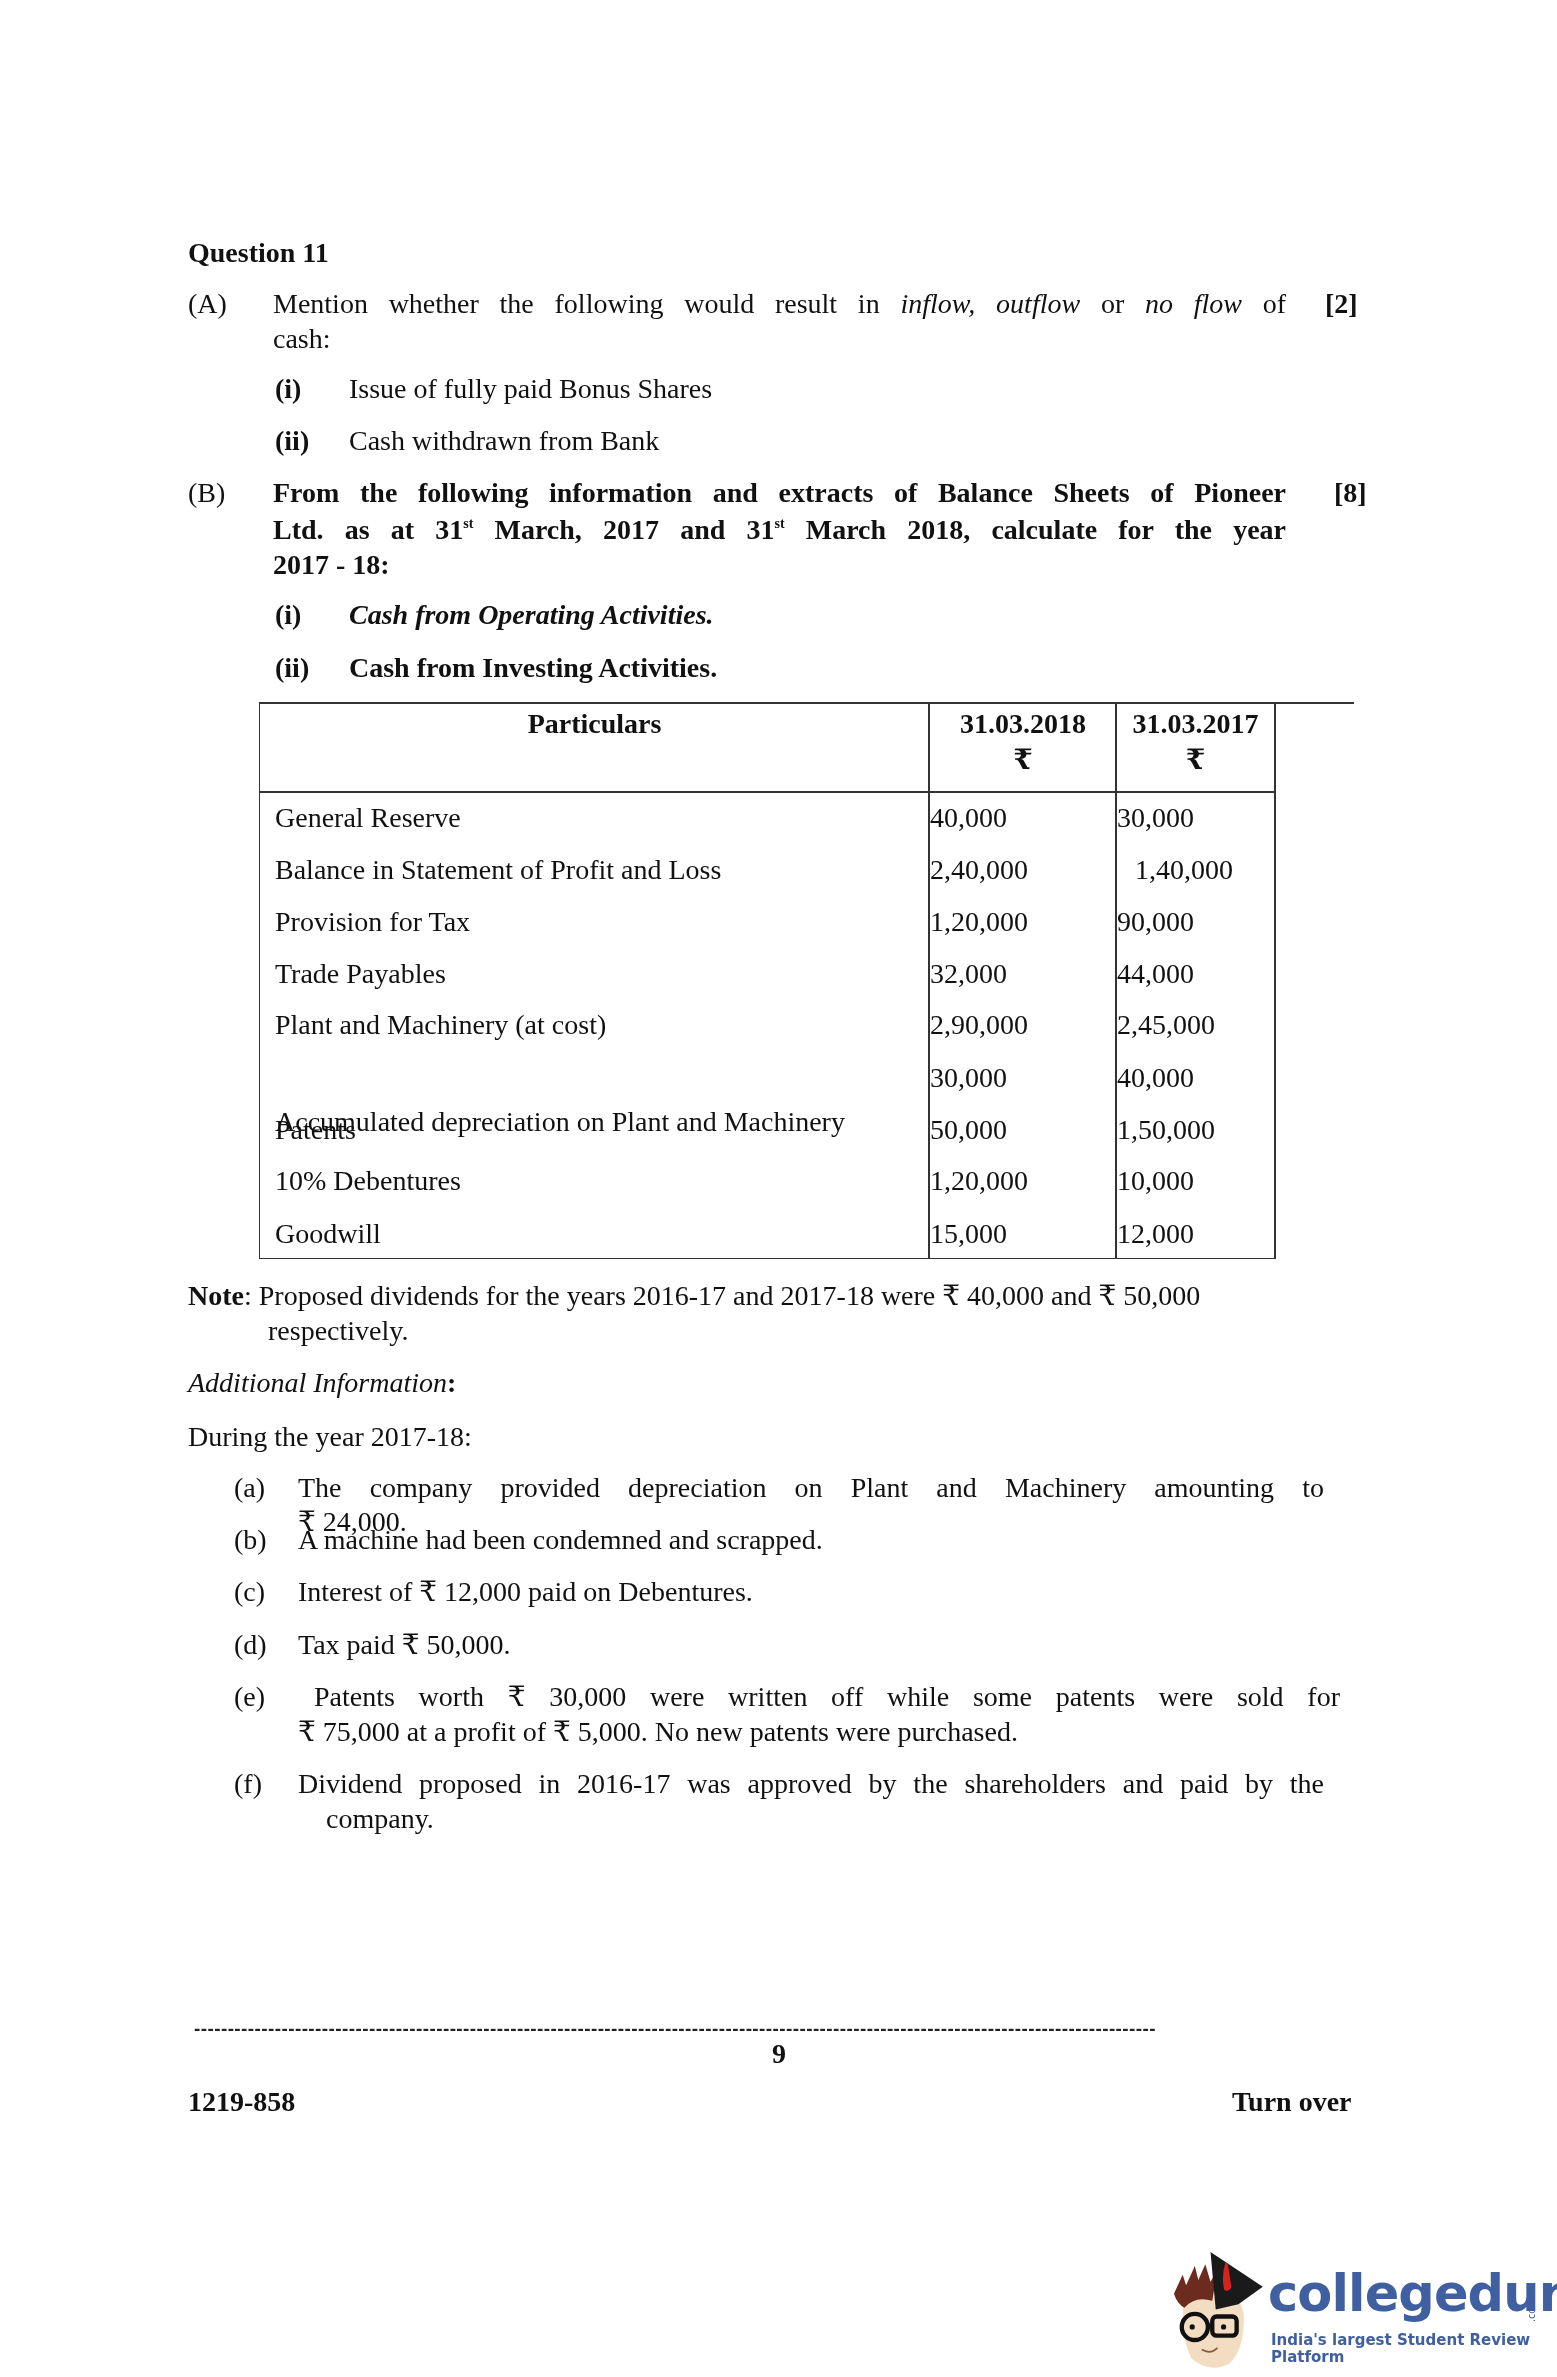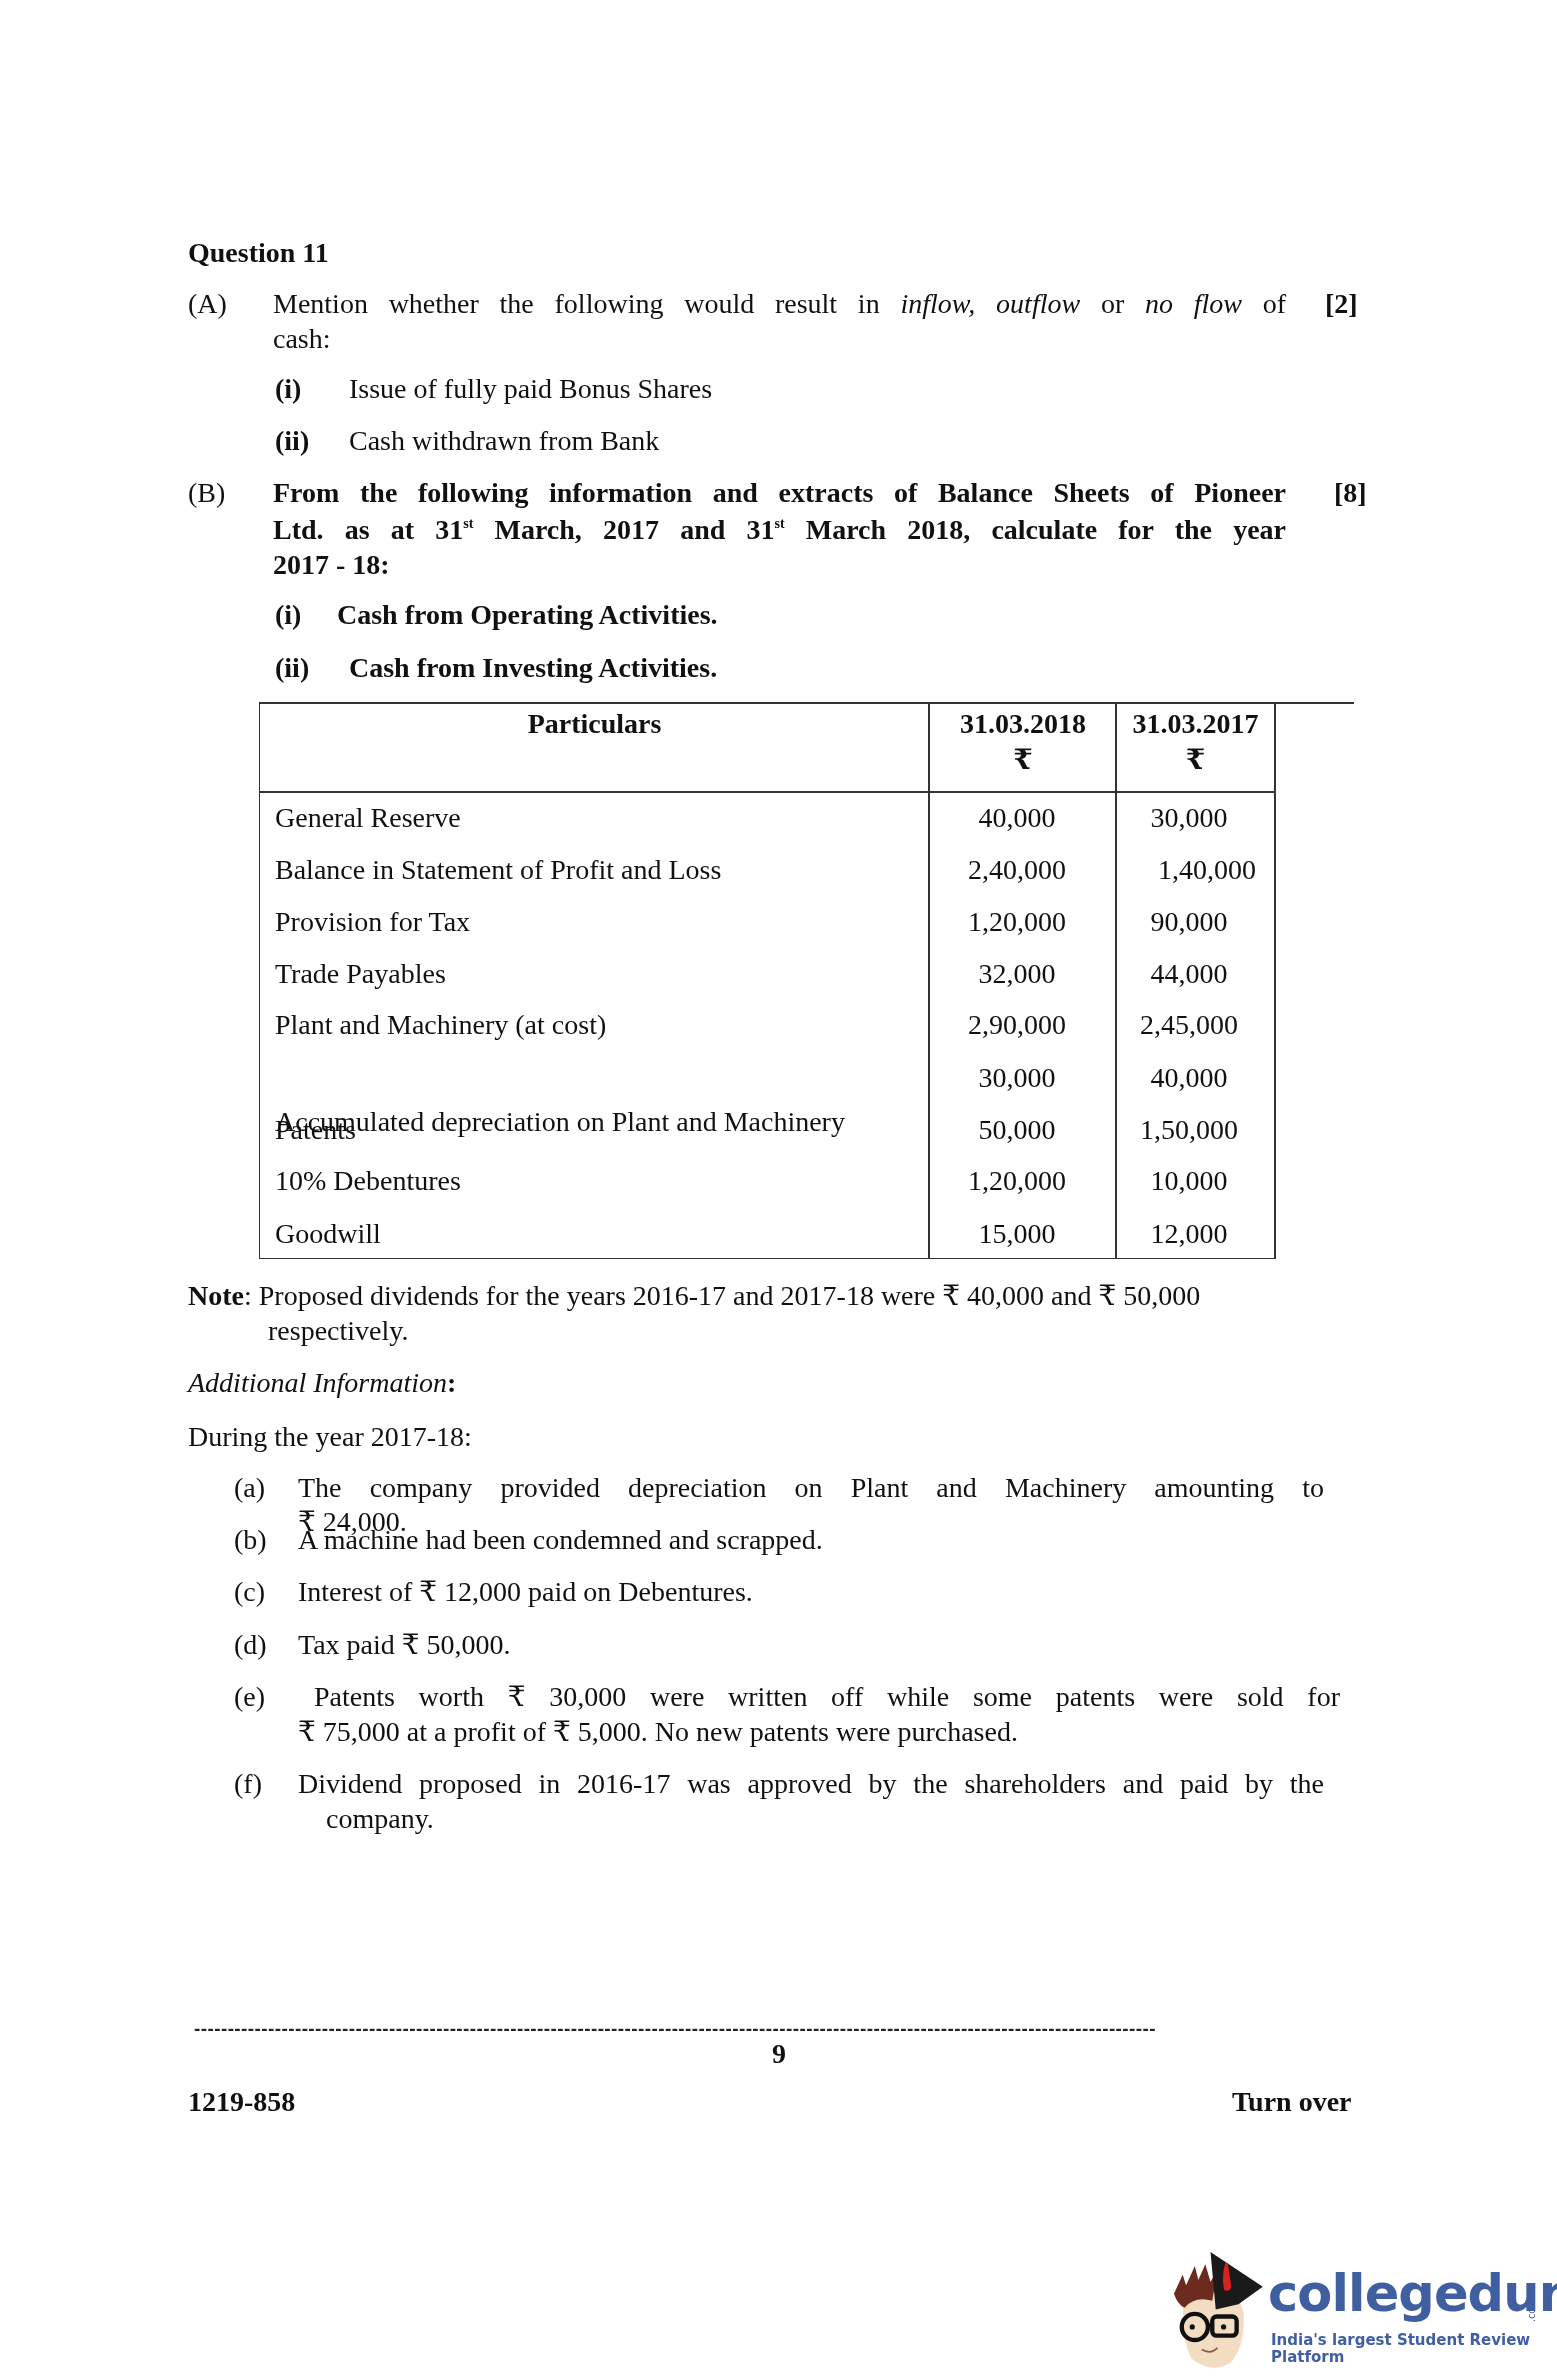--- a/index.html
+++ b/index.html
@@ -12,21 +12,21 @@
   sup { font-size: 14px; line-height: 0; vertical-align: 11.3px; }
 
   
   .tbl { position: absolute; left: 259px; top: 703px; width: 1016px; height: 556px;
          border-left: 1.7px solid #333; border-bottom: 1.7px solid #333; box-sizing: border-box; }
   .tbl-topline { position: absolute; left: 259px; top: 702px; width: 1095px; height: 1.7px; background: #333; }
   .vline { position: absolute; width: 1.7px; background: #333; }
   .hline { position: absolute; height: 1.7px; background: #333; }
   .cell { position: absolute; font-size: 28px; line-height: 35px; white-space: nowrap; }
   .hdr { font-weight: bold; text-align: center; line-height: 37px; }
-  .num { text-align: center; }
+  .num { text-align: left; }
 
   .dash { position: absolute; left: 194px; top: 2022px; width: 1195px; height: 14px;
           font-family: "Liberation Sans", sans-serif; font-weight: bold; font-size: 19px;
           line-height: 14px; letter-spacing: 0.4px; overflow: hidden; color: #222; }
 
   
   .logo { position: absolute; left: 1160px; top: 2252px; width: 384px; height: 122px; }
   .logo-word { position: absolute; left: 108px; top: 15.7px; font-family: "DejaVu Sans", sans-serif;
                font-size: 51px; font-weight: bold; color: #3f5fa0; letter-spacing: -0.9px; line-height: 52px; }
   .logo-com { position: absolute; left: 366px; top: 26px; font-family: "DejaVu Sans", sans-serif;
@@ -49,21 +49,21 @@
 <div class="abs t b" style="left:275px; top:423px;">(ii)</div>
 <div class="abs t" style="left:349px; top:423px;">Cash withdrawn from Bank</div>
 
 <div class="abs t" style="left:188px; top:475px;">(B)</div>
 <div class="abs t b" style="left:273px; top:475px; width:1013px; text-align:justify; text-align-last:justify;">From the following information and extracts of Balance Sheets of Pioneer</div>
 <div class="abs t b" style="left:1334px; top:475px;">[8]</div>
 <div class="abs t b" style="left:273px; top:512px; width:1013px; text-align:justify; text-align-last:justify;"><span>Ltd. as at 31</span><sup>st</sup><span> March, 2017 and 31</span><sup>st</sup><span> March 2018, calculate for the year</span></div>
 <div class="abs t b" style="left:273px; top:547px;">2017 - 18:</div>
 
 <div class="abs t b" style="left:275px; top:597px;">(i)</div>
-<div class="abs t b" style="left:337px; top:597px;">Cash from Operating Activities.</div>
+<div class="abs t b" style="left:349px; top:597px;font-style:italic;">Cash from Operating Activities.</div>
 <div class="abs t b" style="left:275px; top:650px;">(ii)</div>
 <div class="abs t b" style="left:349px; top:650px;">Cash from Investing Activities.</div>
 
 <div class="tbl-topline"></div>
 <div class="tbl"></div>
 <div class="vline" style="left:928px; top:703px; height:556px;"></div>
 <div class="vline" style="left:1115px; top:703px; height:556px;"></div>
 <div class="vline" style="left:1274px; top:703px; height:556px;"></div>
 <div class="hline" style="left:259px; top:791px; width:1017px;"></div>
 

